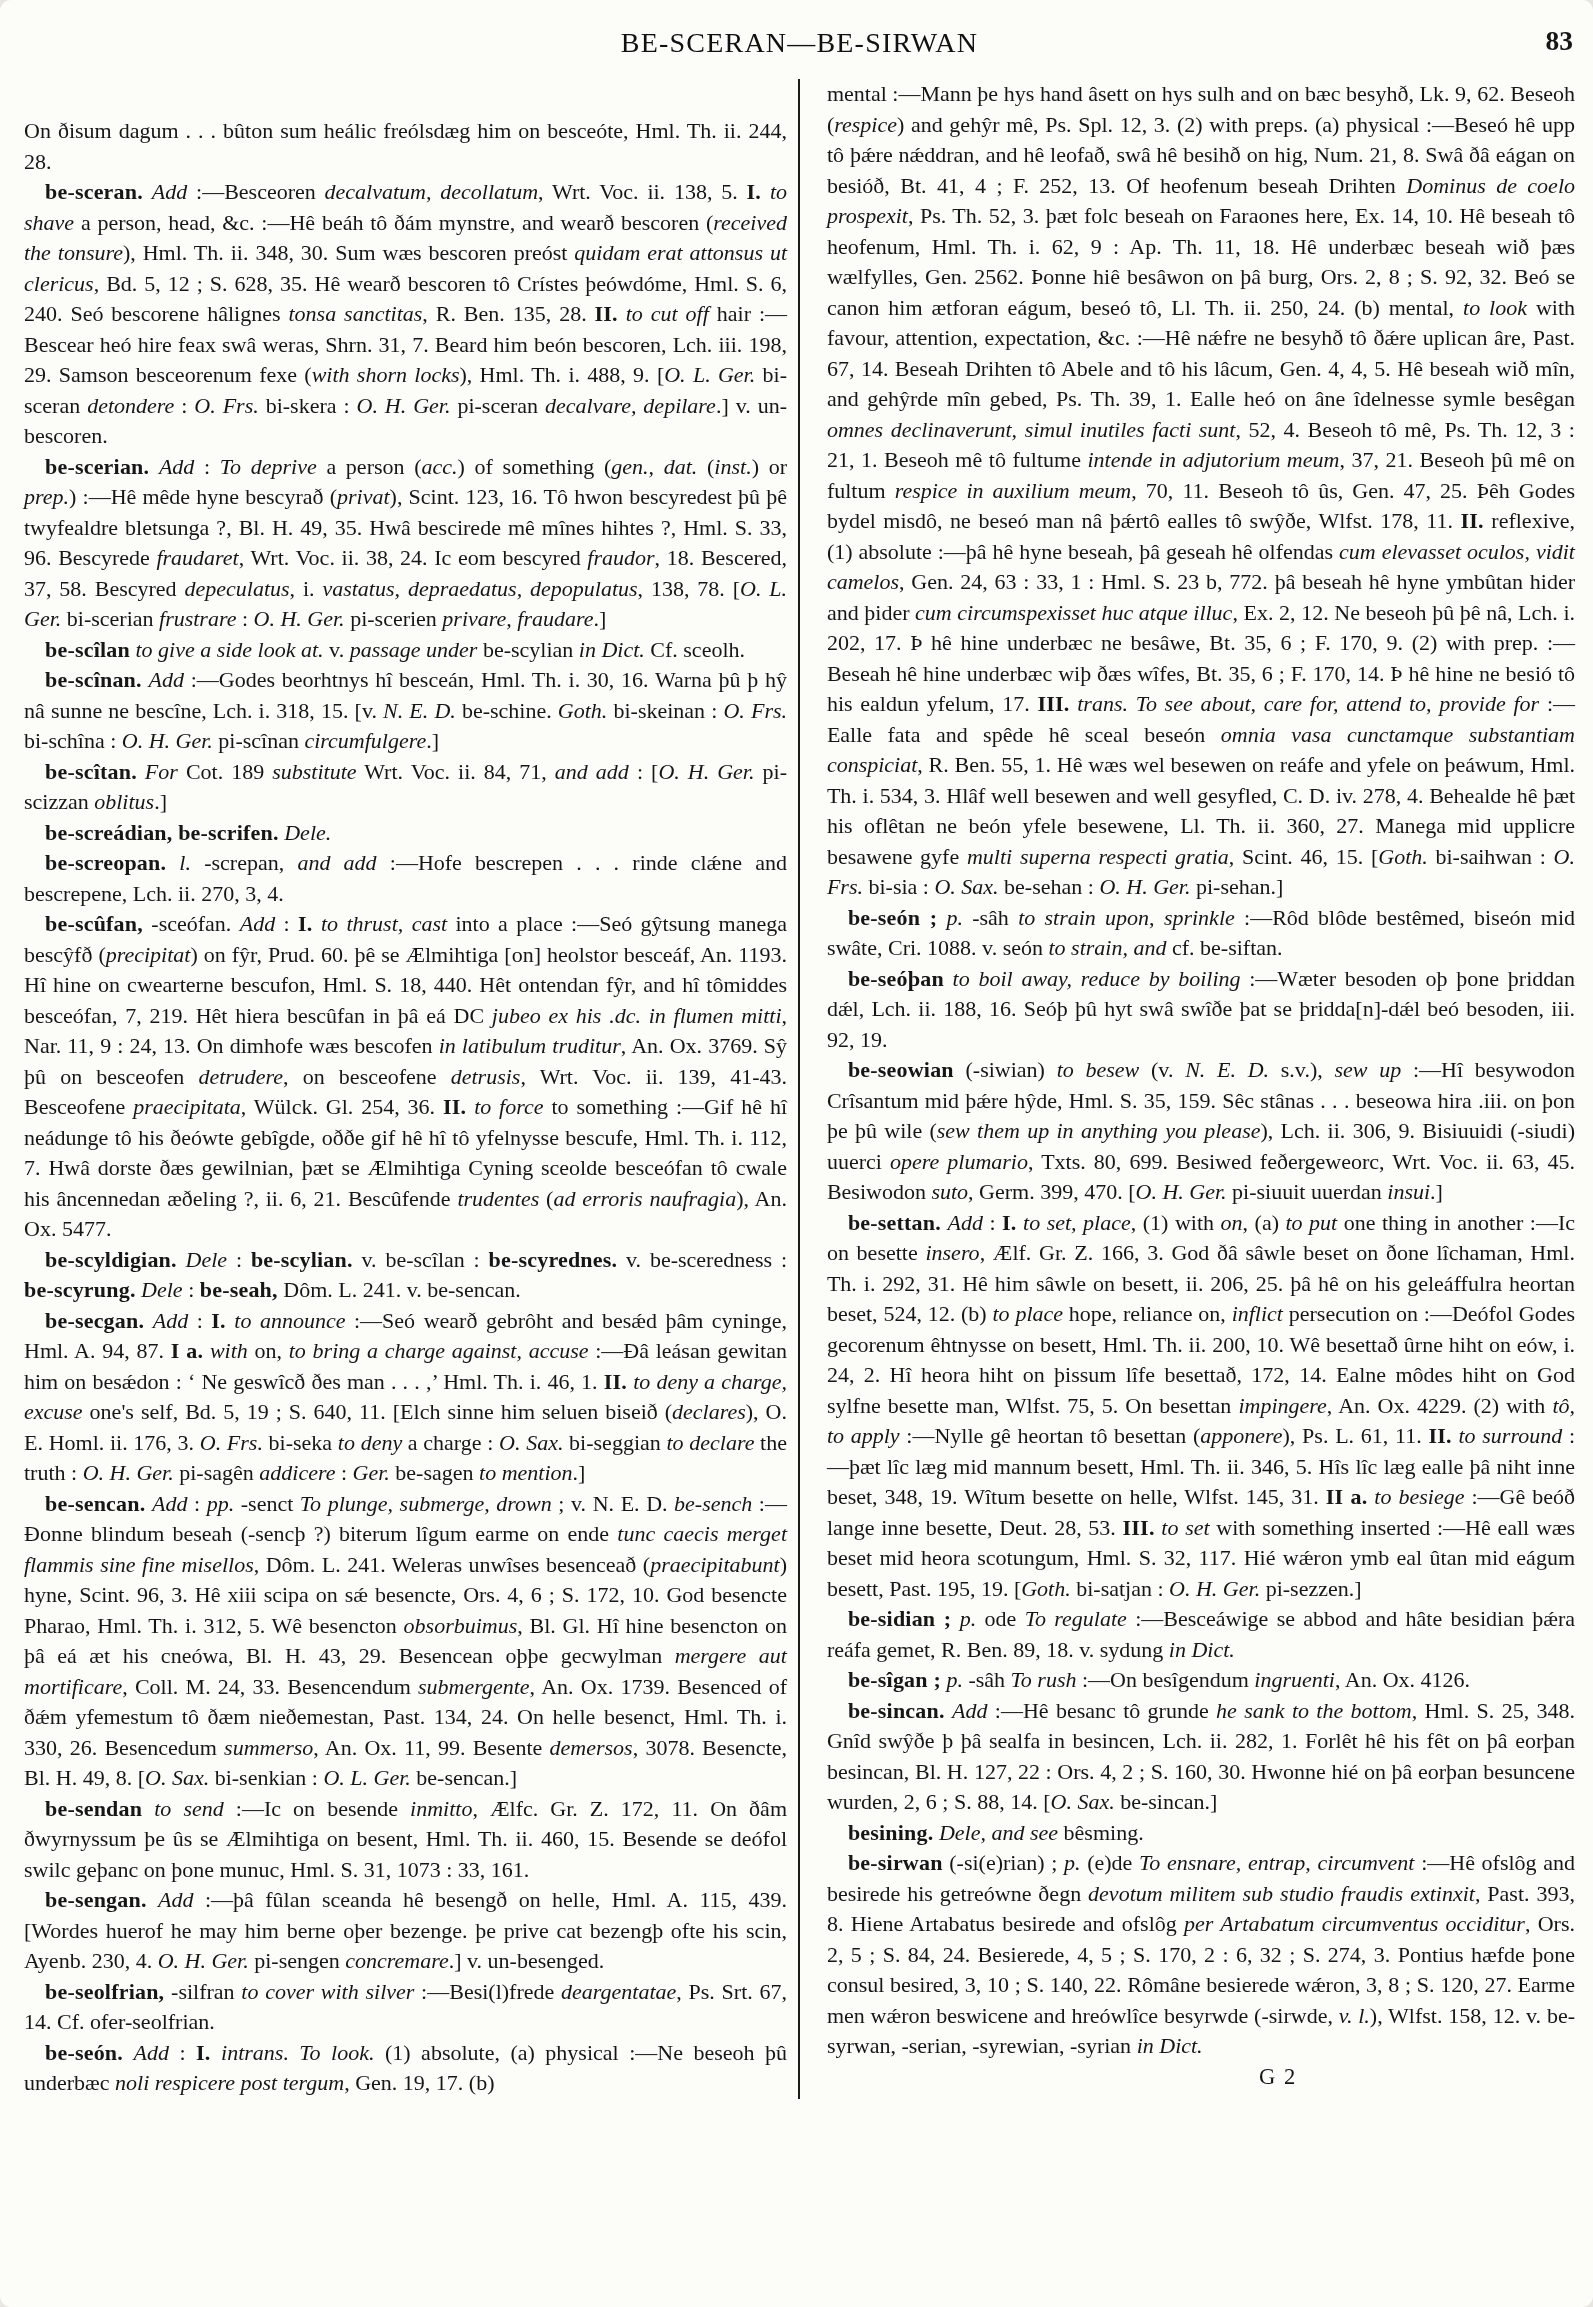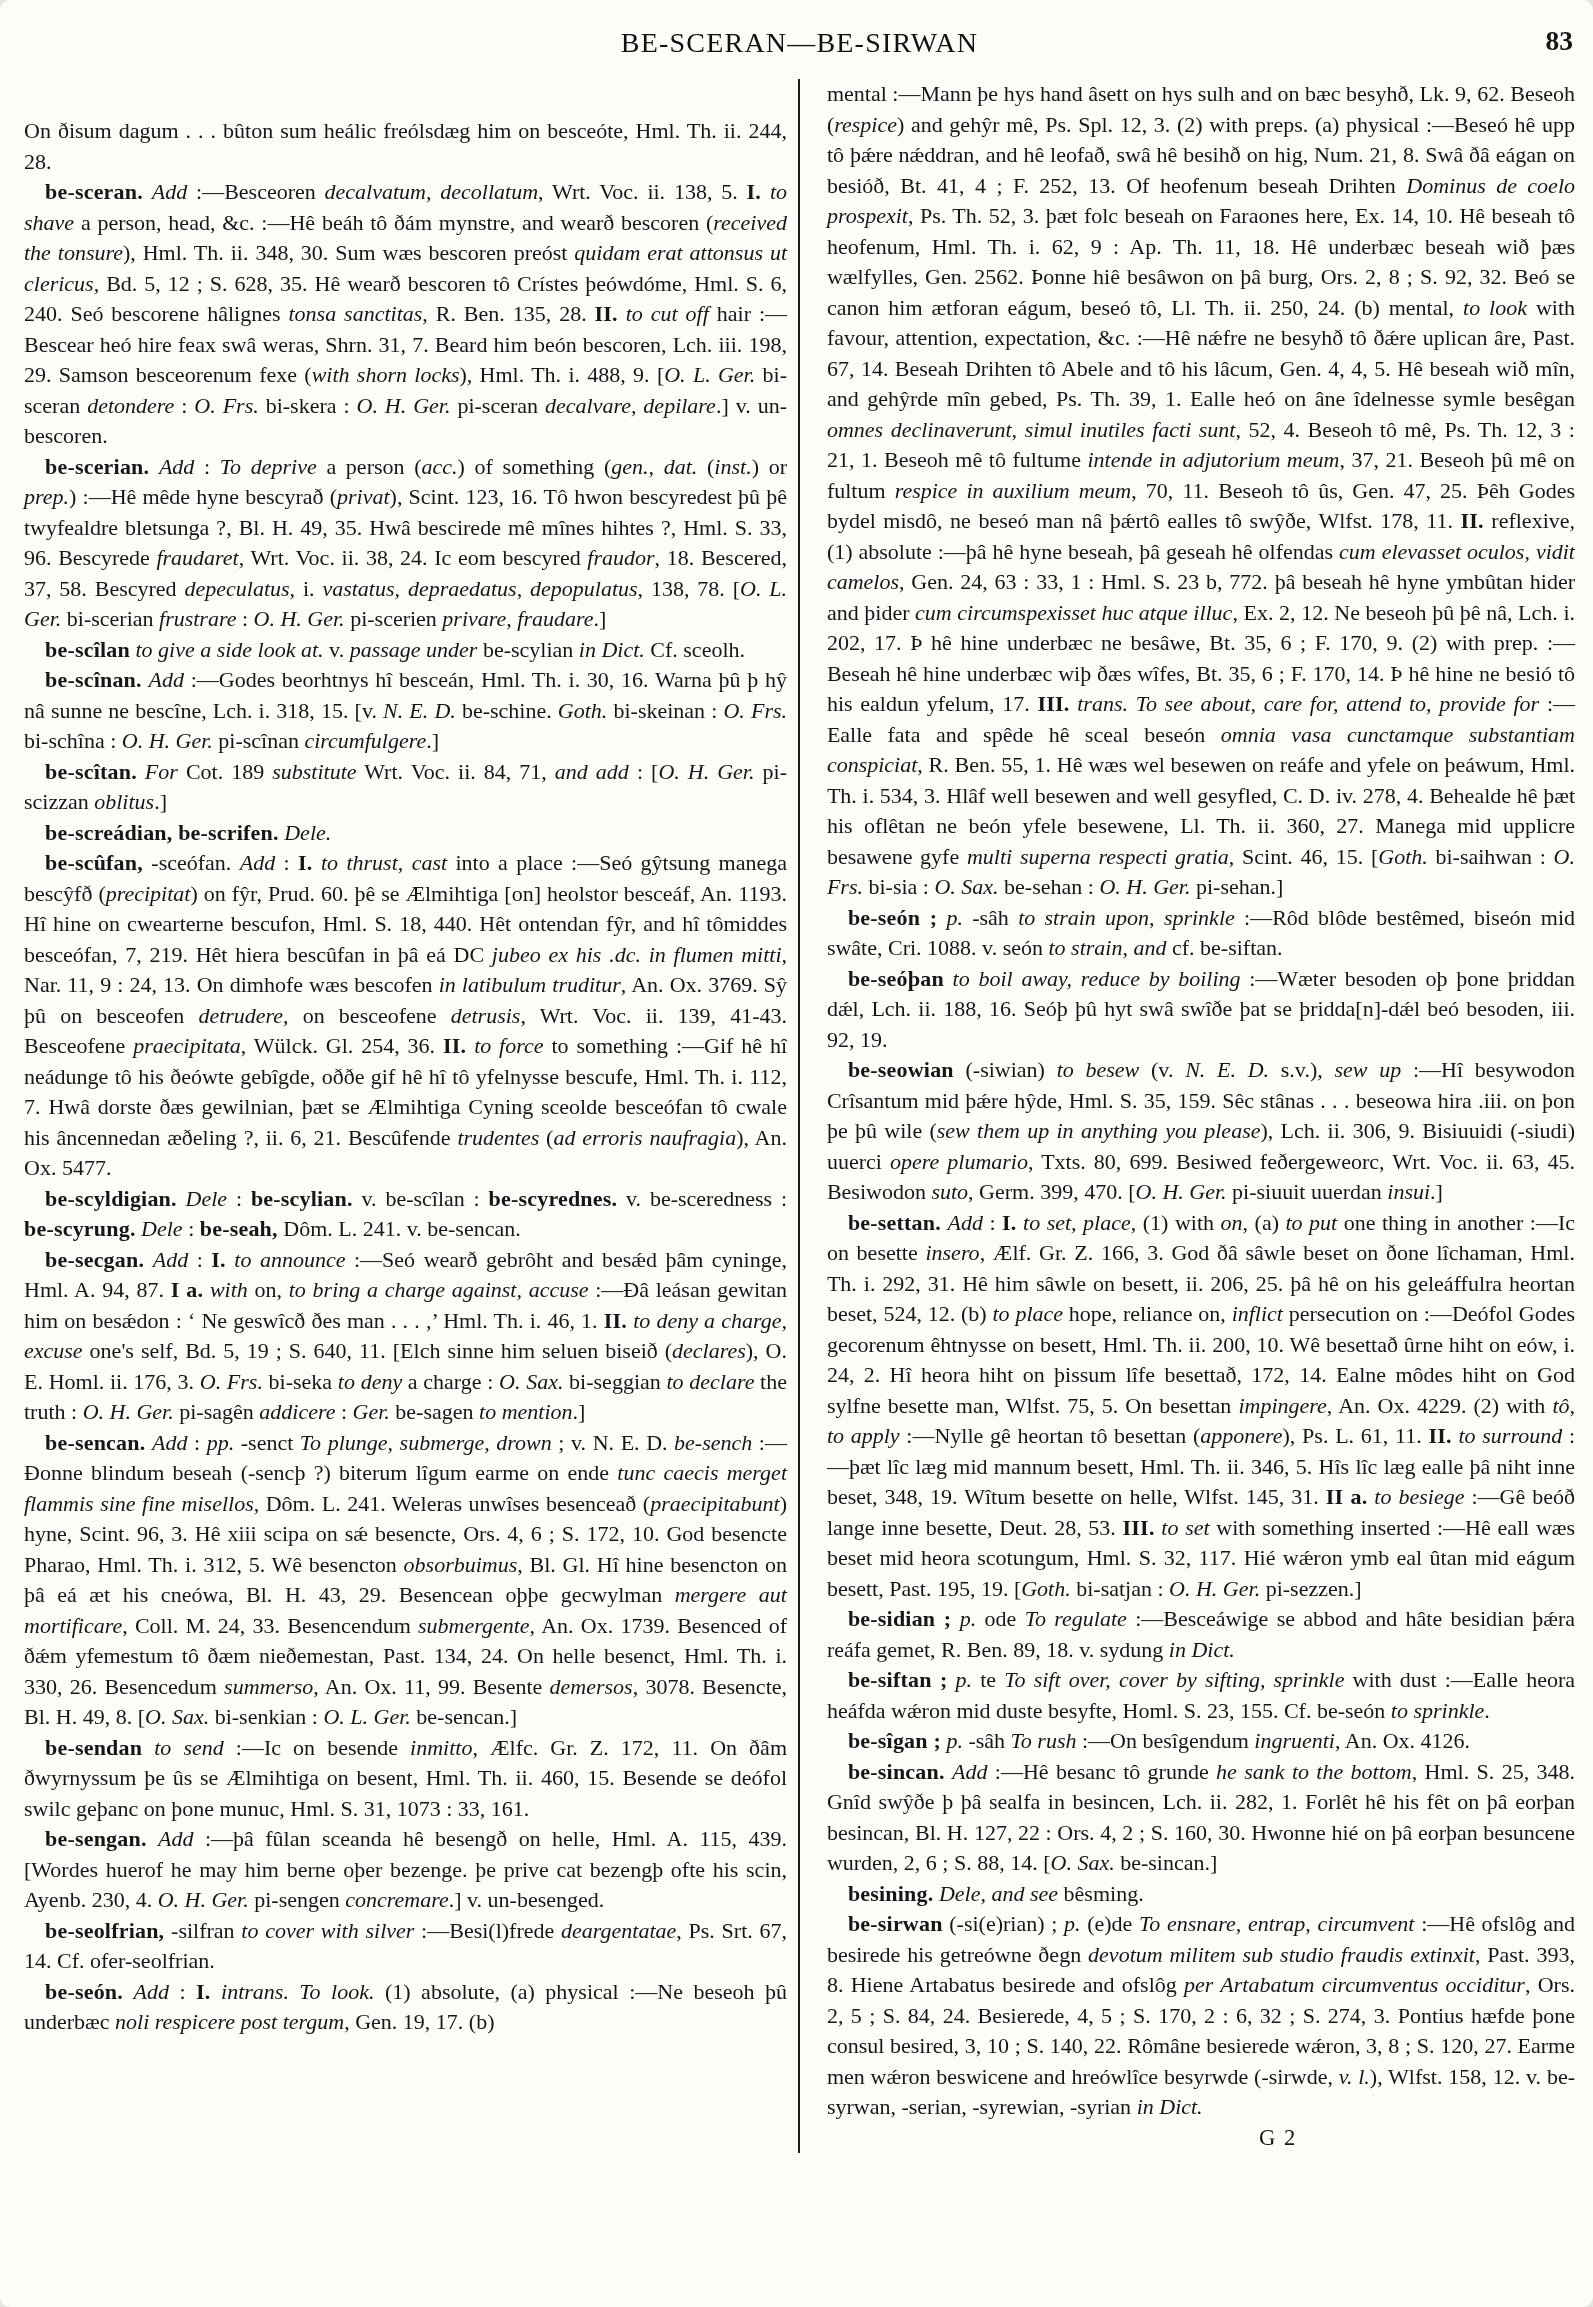--- a/index.html
+++ b/index.html
@@ -64,40 +64,40 @@
   <div class="text-block">
     <div class="col col-left">
       <div>
           <p class="cont">On ðisum dagum . . . bûton sum heálic freólsdæg him on besceóte, Hml. Th. ii. 244, 28.</p>
           <p class="entry"><b>be-sceran.</b> <i>Add</i> :—Besceoren <i>decalvatum, decollatum</i>, Wrt. Voc. ii. 138, 5. <b>I.</b> <i>to shave</i> a person, head, &amp;c. :—Hê beáh tô ðám mynstre, and wearð bescoren (<i>received the tonsure</i>), Hml. Th. ii. 348, 30. Sum wæs bescoren preóst <i>quidam erat attonsus ut clericus</i>, Bd. 5, 12 ; S. 628, 35. Hê wearð bescoren tô Crístes þeówdóme, Hml. S. 6, 240. Seó bescorene hâlignes <i>tonsa sanctitas</i>, R. Ben. 135, 28. <b>II.</b> <i>to cut off</i> hair :—Bescear heó hire feax swâ weras, Shrn. 31, 7. Beard him beón bescoren, Lch. iii. 198, 29. Samson besceorenum fexe (<i>with shorn locks</i>), Hml. Th. i. 488, 9. [<i>O. L. Ger.</i> bi-sceran <i>detondere</i> : <i>O. Frs.</i> bi-skera : <i>O. H. Ger.</i> pi-sceran <i>decalvare, depilare</i>.] v. un-bescoren.</p>
           <p class="entry"><b>be-scerian.</b> <i>Add</i> : <i>To deprive</i> a person (<i>acc.</i>) of something (<i>gen., dat.</i> (<i>inst.</i>) or <i>prep.</i>) :—Hê mêde hyne bescyrað (<i>privat</i>), Scint. 123, 16. Tô hwon bescyredest þû þê twyfealdre bletsunga ?, Bl. H. 49, 35. Hwâ bescirede mê mînes hihtes ?, Hml. S. 33, 96. Bescyrede <i>fraudaret</i>, Wrt. Voc. ii. 38, 24. Ic eom bescyred <i>fraudor</i>, 18. Bescered, 37, 58. Bescyred <i>depeculatus</i>, i. <i>vastatus, depraedatus, depopulatus</i>, 138, 78. [<i>O. L. Ger.</i> bi-scerian <i>frustrare</i> : <i>O. H. Ger.</i> pi-scerien <i>privare, fraudare</i>.]</p>
           <p class="entry"><b>be-scîlan</b> <i>to give a side look at.</i> v. <i>passage under</i> be-scylian <i>in Dict.</i> Cf. sceolh.</p>
           <p class="entry"><b>be-scînan.</b> <i>Add</i> :—Godes beorhtnys hî besceán, Hml. Th. i. 30, 16. Warna þû þ hŷ nâ sunne ne bescîne, Lch. i. 318, 15. [v. <i>N. E. D.</i> be-schine. <i>Goth.</i> bi-skeinan : <i>O. Frs.</i> bi-schîna : <i>O. H. Ger.</i> pi-scînan <i>circumfulgere</i>.]</p>
           <p class="entry"><b>be-scîtan.</b> <i>For</i> Cot. 189 <i>substitute</i> Wrt. Voc. ii. 84, 71, <i>and add</i> : [<i>O. H. Ger.</i> pi-scizzan <i>oblitus</i>.]</p>
           <p class="entry"><b>be-screádian, be-scrifen.</b> <i>Dele.</i></p>
+          <p class="entry"><b>be-screopan.</b> <i>l.</i> -screpan, <i>and add</i> :—Hofe bescrepen . . . rinde clǽne and bescrepene, Lch. ii. 270, 3, 4.</p>
           <p class="entry"><b>be-scûfan,</b> -sceófan. <i>Add</i> : <b>I.</b> <i>to thrust, cast</i> into a place :—Seó gŷtsung manega bescŷfð (<i>precipitat</i>) on fŷr, Prud. 60. þê se Ælmihtiga [on] heolstor besceáf, An. 1193. Hî hine on cwearterne bescufon, Hml. S. 18, 440. Hêt ontendan fŷr, and hî tômiddes besceófan, 7, 219. Hêt hiera bescûfan in þâ eá DC <i>jubeo ex his .dc. in flumen mitti</i>, Nar. 11, 9 : 24, 13. On dimhofe wæs bescofen <i>in latibulum truditur</i>, An. Ox. 3769. Sŷ þû on besceofen <i>detrudere</i>, on besceofene <i>detrusis</i>, Wrt. Voc. ii. 139, 41-43. Besceofene <i>praecipitata</i>, Wülck. Gl. 254, 36. <b>II.</b> <i>to force</i> to something :—Gif hê hî neádunge tô his ðeówte gebîgde, oððe gif hê hî tô yfelnysse bescufe, Hml. Th. i. 112, 7. Hwâ dorste ðæs gewilnian, þæt se Ælmihtiga Cyning sceolde besceófan tô cwale his âncennedan æðeling ?, ii. 6, 21. Bescûfende <i>trudentes</i> (<i>ad erroris naufragia</i>), An. Ox. 5477.</p>
           <p class="entry"><b>be-scyldigian.</b> <i>Dele</i> : <b>be-scylian.</b> v. be-scîlan : <b>be-scyrednes.</b> v. be-sceredness : <b>be-scyrung.</b> <i>Dele</i> : <b>be-seah,</b> Dôm. L. 241. v. be-sencan.</p>
           <p class="entry"><b>be-secgan.</b> <i>Add</i> : <b>I.</b> <i>to announce</i> :—Seó wearð gebrôht and besǽd þâm cyninge, Hml. A. 94, 87. <b>I a.</b> <i>with</i> on, <i>to bring a charge against, accuse</i> :—Ðâ leásan gewitan him on besǽdon : ‘ Ne geswîcð ðes man . . . ,’ Hml. Th. i. 46, 1. <b>II.</b> <i>to deny a charge, excuse</i> one's self, Bd. 5, 19 ; S. 640, 11. [Elch sinne him seluen biseið (<i>declares</i>), O. E. Homl. ii. 176, 3. <i>O. Frs.</i> bi-seka <i>to deny</i> a charge : <i>O. Sax.</i> bi-seggian <i>to declare</i> the truth : <i>O. H. Ger.</i> pi-sagên <i>addicere</i> : <i>Ger.</i> be-sagen <i>to mention</i>.]</p>
           <p class="entry"><b>be-sencan.</b> <i>Add</i> : <i>pp.</i> -senct <i>To plunge, submerge, drown</i> ; v. N. E. D. <i>be-sench</i> :—Ðonne blindum beseah (-sencþ ?) biterum lîgum earme on ende <i>tunc caecis merget flammis sine fine misellos</i>, Dôm. L. 241. Weleras unwîses besenceað (<i>praecipitabunt</i>) hyne, Scint. 96, 3. Hê xiii scipa on sǽ besencte, Ors. 4, 6 ; S. 172, 10. God besencte Pharao, Hml. Th. i. 312, 5. Wê besencton <i>obsorbuimus</i>, Bl. Gl. Hî hine besencton on þâ eá æt his cneówa, Bl. H. 43, 29. Besencean oþþe gecwylman <i>mergere aut mortificare</i>, Coll. M. 24, 33. Besencendum <i>submergente</i>, An. Ox. 1739. Besenced of ðǽm yfemestum tô ðæm nieðemestan, Past. 134, 24. On helle besenct, Hml. Th. i. 330, 26. Besencedum <i>summerso</i>, An. Ox. 11, 99. Besente <i>demersos</i>, 3078. Besencte, Bl. H. 49, 8. [<i>O. Sax.</i> bi-senkian : <i>O. L. Ger.</i> be-sencan.]</p>
           <p class="entry"><b>be-sendan</b> <i>to send</i> :—Ic on besende <i>inmitto</i>, Ælfc. Gr. Z. 172, 11. On ðâm ðwyrnyssum þe ûs se Ælmihtiga on besent, Hml. Th. ii. 460, 15. Besende se deófol swilc geþanc on þone munuc, Hml. S. 31, 1073 : 33, 161.</p>
           <p class="entry"><b>be-sengan.</b> <i>Add</i> :—þâ fûlan sceanda hê besengð on helle, Hml. A. 115, 439. [Wordes huerof he may him berne oþer bezenge. þe prive cat bezengþ ofte his scin, Ayenb. 230, 4. <i>O. H. Ger.</i> pi-sengen <i>concremare</i>.] v. un-besenged.</p>
           <p class="entry"><b>be-seolfrian,</b> -silfran <i>to cover with silver</i> :—Besi(l)frede <i>deargentatae</i>, Ps. Srt. 67, 14. Cf. ofer-seolfrian.</p>
           <p class="entry"><b>be-seón.</b> <i>Add</i> : <b>I.</b> <i>intrans. To look.</i> (1) absolute, (a) physical :—Ne beseoh þû underbæc <i>noli respicere post tergum</i>, Gen. 19, 17. (b)</p>
         </div>
     </div>
     <div class="divider"></div>
     <div class="col col-right">
       <div>
           <p class="cont">mental :—Mann þe hys hand âsett on hys sulh and on bæc besyhð, Lk. 9, 62. Beseoh (<i>respice</i>) and gehŷr mê, Ps. Spl. 12, 3. (2) with preps. (a) physical :—Beseó hê upp tô þǽre nǽddran, and hê leofað, swâ hê besihð on hig, Num. 21, 8. Swâ ðâ eágan on besióð, Bt. 41, 4 ; F. 252, 13. Of heofenum beseah Drihten <i>Dominus de coelo prospexit</i>, Ps. Th. 52, 3. þæt folc beseah on Faraones here, Ex. 14, 10. Hê beseah tô heofenum, Hml. Th. i. 62, 9 : Ap. Th. 11, 18. Hê underbæc beseah wið þæs wælfylles, Gen. 2562. Þonne hiê besâwon on þâ burg, Ors. 2, 8 ; S. 92, 32. Beó se canon him ætforan eágum, beseó tô, Ll. Th. ii. 250, 24. (b) mental, <i>to look</i> with favour, attention, expectation, &amp;c. :—Hê nǽfre ne besyhð tô ðǽre uplican âre, Past. 67, 14. Beseah Drihten tô Abele and tô his lâcum, Gen. 4, 4, 5. Hê beseah wið mîn, and gehŷrde mîn gebed, Ps. Th. 39, 1. Ealle heó on âne îdelnesse symle besêgan <i>omnes declinaverunt, simul inutiles facti sunt</i>, 52, 4. Beseoh tô mê, Ps. Th. 12, 3 : 21, 1. Beseoh mê tô fultume <i>intende in adjutorium meum</i>, 37, 21. Beseoh þû mê on fultum <i>respice in auxilium meum</i>, 70, 11. Beseoh tô ûs, Gen. 47, 25. Þêh Godes bydel misdô, ne beseó man nâ þǽrtô ealles tô swŷðe, Wlfst. 178, 11. <b>II.</b> reflexive, (1) absolute :—þâ hê hyne beseah, þâ geseah hê olfendas <i>cum elevasset oculos, vidit camelos</i>, Gen. 24, 63 : 33, 1 : Hml. S. 23 b, 772. þâ beseah hê hyne ymbûtan hider and þider <i>cum circumspexisset huc atque illuc</i>, Ex. 2, 12. Ne beseoh þû þê nâ, Lch. i. 202, 17. Þ hê hine underbæc ne besâwe, Bt. 35, 6 ; F. 170, 9. (2) with prep. :—Beseah hê hine underbæc wiþ ðæs wîfes, Bt. 35, 6 ; F. 170, 14. Þ hê hine ne besió tô his ealdun yfelum, 17. <b>III.</b> <i>trans. To see about, care for, attend to, provide for</i> :—Ealle fata and spêde hê sceal beseón <i>omnia vasa cunctamque substantiam conspiciat</i>, R. Ben. 55, 1. Hê wæs wel besewen on reáfe and yfele on þeáwum, Hml. Th. i. 534, 3. Hlâf well besewen and well gesyfled, C. D. iv. 278, 4. Behealde hê þæt his oflêtan ne beón yfele besewene, Ll. Th. ii. 360, 27. Manega mid upplicre besawene gyfe <i>multi superna respecti gratia</i>, Scint. 46, 15. [<i>Goth.</i> bi-saihwan : <i>O. Frs.</i> bi-sia : <i>O. Sax.</i> be-sehan : <i>O. H. Ger.</i> pi-sehan.]</p>
           <p class="entry"><b>be-seón ;</b> <i>p.</i> -sâh <i>to strain upon, sprinkle</i> :—Rôd blôde bestêmed, biseón mid swâte, Cri. 1088. v. seón <i>to strain, and</i> cf. be-siftan.</p>
           <p class="entry"><b>be-seóþan</b> <i>to boil away, reduce by boiling</i> :—Wæter besoden oþ þone þriddan dǽl, Lch. ii. 188, 16. Seóþ þû hyt swâ swîðe þat se þridda[n]-dǽl beó besoden, iii. 92, 19.</p>
           <p class="entry"><b>be-seowian</b> (-siwian) <i>to besew</i> (v. <i>N. E. D.</i> s.v.), <i>sew up</i> :—Hî besywodon Crîsantum mid þǽre hŷde, Hml. S. 35, 159. Sêc stânas . . . beseowa hira .iii. on þon þe þû wile (<i>sew them up in anything you please</i>), Lch. ii. 306, 9. Bisiuuidi (-siudi) uuerci <i>opere plumario</i>, Txts. 80, 699. Besiwed feðergeweorc, Wrt. Voc. ii. 63, 45. Besiwodon <i>suto</i>, Germ. 399, 470. [<i>O. H. Ger.</i> pi-siuuit uuerdan <i>insui</i>.]</p>
           <p class="entry"><b>be-settan.</b> <i>Add</i> : <b>I.</b> <i>to set, place</i>, (1) with <i>on</i>, (a) <i>to put</i> one thing in another :—Ic on besette <i>insero</i>, Ælf. Gr. Z. 166, 3. God ðâ sâwle beset on ðone lîchaman, Hml. Th. i. 292, 31. Hê him sâwle on besett, ii. 206, 25. þâ hê on his geleáffulra heortan beset, 524, 12. (b) <i>to place</i> hope, reliance on, <i>inflict</i> persecution on :—Deófol Godes gecorenum êhtnysse on besett, Hml. Th. ii. 200, 10. Wê besettað ûrne hiht on eów, i. 24, 2. Hî heora hiht on þissum lîfe besettað, 172, 14. Ealne môdes hiht on God sylfne besette man, Wlfst. 75, 5. On besettan <i>impingere</i>, An. Ox. 4229. (2) with <i>tô, to apply</i> :—Nylle gê heortan tô besettan (<i>apponere</i>), Ps. L. 61, 11. <b>II.</b> <i>to surround</i> :—þæt lîc læg mid mannum besett, Hml. Th. ii. 346, 5. Hîs lîc læg ealle þâ niht inne beset, 348, 19. Wîtum besette on helle, Wlfst. 145, 31. <b>II a.</b> <i>to besiege</i> :—Gê beóð lange inne besette, Deut. 28, 53. <b>III.</b> <i>to set</i> with something inserted :—Hê eall wæs beset mid heora scotungum, Hml. S. 32, 117. Hié wǽron ymb eal ûtan mid eágum besett, Past. 195, 19. [<i>Goth.</i> bi-satjan : <i>O. H. Ger.</i> pi-sezzen.]</p>
           <p class="entry"><b>be-sidian ;</b> <i>p.</i> ode <i>To regulate</i> :—Besceáwige se abbod and hâte besidian þǽra reáfa gemet, R. Ben. 89, 18. v. sydung <i>in Dict.</i></p>
-          <p class="entry"><b>be-siftan ;</b> <i>p.</i> te <i>To sift over, cover by sifting, sprinkle</i> with dust :—Ealle heora heáfda wǽron mid duste besyfte, Homl. S. 23, 155. Cf. be-seón <i>to sprinkle</i>.</p>
           <p class="entry"><b>be-sîgan ;</b> <i>p.</i> -sâh <i>To rush</i> :—On besîgendum <i>ingruenti</i>, An. Ox. 4126.</p>
           <p class="entry"><b>be-sincan.</b> <i>Add</i> :—Hê besanc tô grunde <i>he sank to the bottom</i>, Hml. S. 25, 348. Gnîd swŷðe þ þâ sealfa in besincen, Lch. ii. 282, 1. Forlêt hê his fêt on þâ eorþan besincan, Bl. H. 127, 22 : Ors. 4, 2 ; S. 160, 30. Hwonne hié on þâ eorþan besuncene wurden, 2, 6 ; S. 88, 14. [<i>O. Sax.</i> be-sincan.]</p>
           <p class="entry"><b>besining.</b> <i>Dele, and see</i> bêsming.</p>
           <p class="entry"><b>be-sirwan</b> (-si(e)rian) ; <i>p.</i> (e)de <i>To ensnare, entrap, circumvent</i> :—Hê ofslôg and besirede his getreówne ðegn <i>devotum militem sub studio fraudis extinxit</i>, Past. 393, 8. Hiene Artabatus besirede and ofslôg <i>per Artabatum circumventus occiditur</i>, Ors. 2, 5 ; S. 84, 24. Besierede, 4, 5 ; S. 170, 2 : 6, 32 ; S. 274, 3. Pontius hæfde þone consul besired, 3, 10 ; S. 140, 22. Rômâne besierede wǽron, 3, 8 ; S. 120, 27. Earme men wǽron beswicene and hreówlîce besyrwde (-sirwde, <i>v. l.</i>), Wlfst. 158, 12. v. be-syrwan, -serian, -syrewian, -syrian <i>in Dict.</i></p>
         </div>
       <div class="signature">G 2</div>
     </div>
   </div>
 </div>
 

